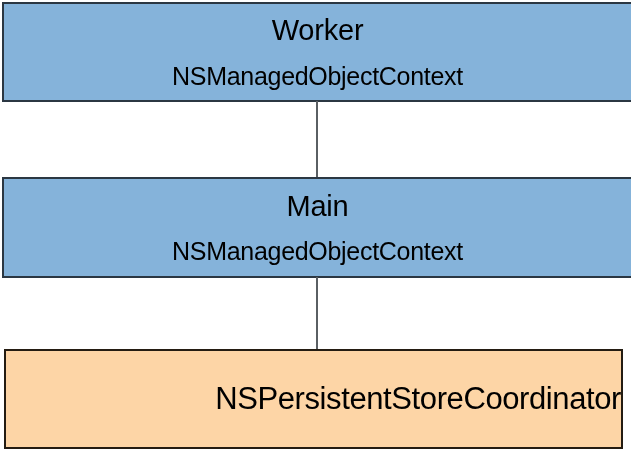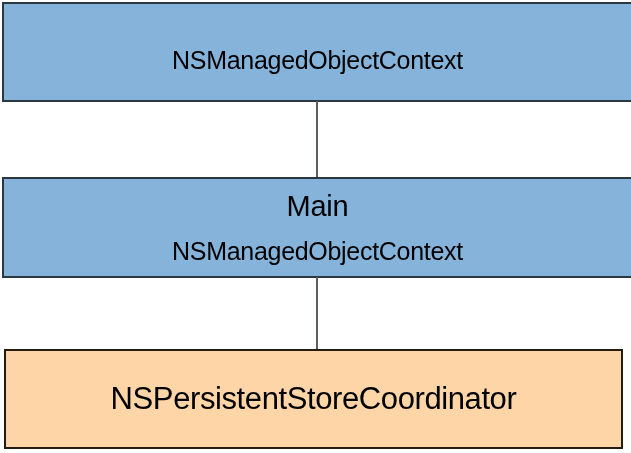--- a/index.html
+++ b/index.html
@@ -53,31 +53,32 @@
   }
   .connector {
     position: absolute;
     width: 2px;
     background: #5a5f63;
   }
 
   
   #node-worker { left: 2px;  top: 2px;   width: 631px; height: 100px; }
   #node-main   { left: 2px;  top: 177px; width: 631px; height: 101px; }
-  #node-psc    { left: 4px;  top: 349px; width: 619px; height: 100px; }
+  #node-psc    { left: 4px;  top: 349px; width: 619px; height: 100px; align-items: flex-end; }
 
   #connector-worker-main { left: 316px; top: 101px; height: 77px; }
   #connector-main-psc    { left: 316px; top: 277px; height: 73px; }
 </style>
 </head>
 <body>
 
 <div id="diagram">
 
   <div class="node node-blue" id="node-worker">
+    <div class="node-title">Worker</div>
     <div class="node-subtitle">NSManagedObjectContext</div>
   </div>
 
   <div class="connector" id="connector-worker-main"></div>
 
   <div class="node node-blue" id="node-main">
     <div class="node-title">Main</div>
     <div class="node-subtitle">NSManagedObjectContext</div>
   </div>
 

